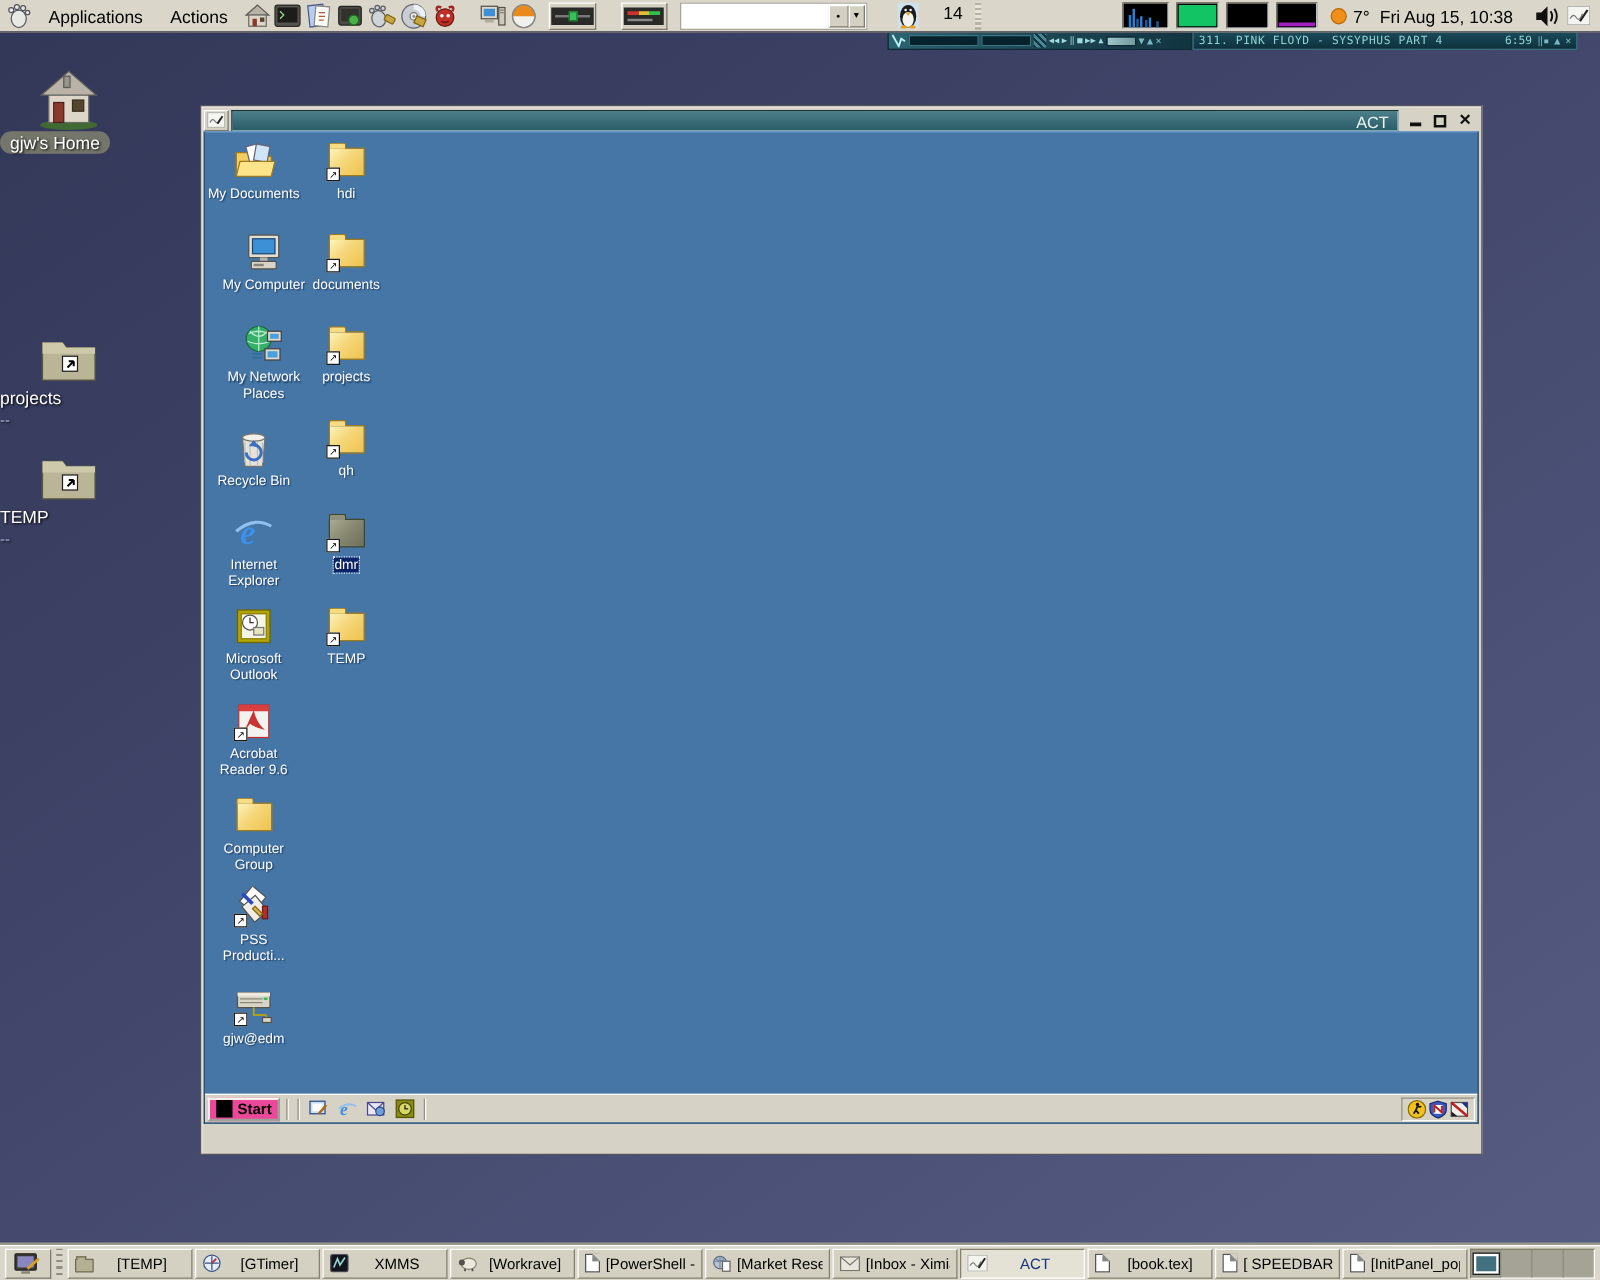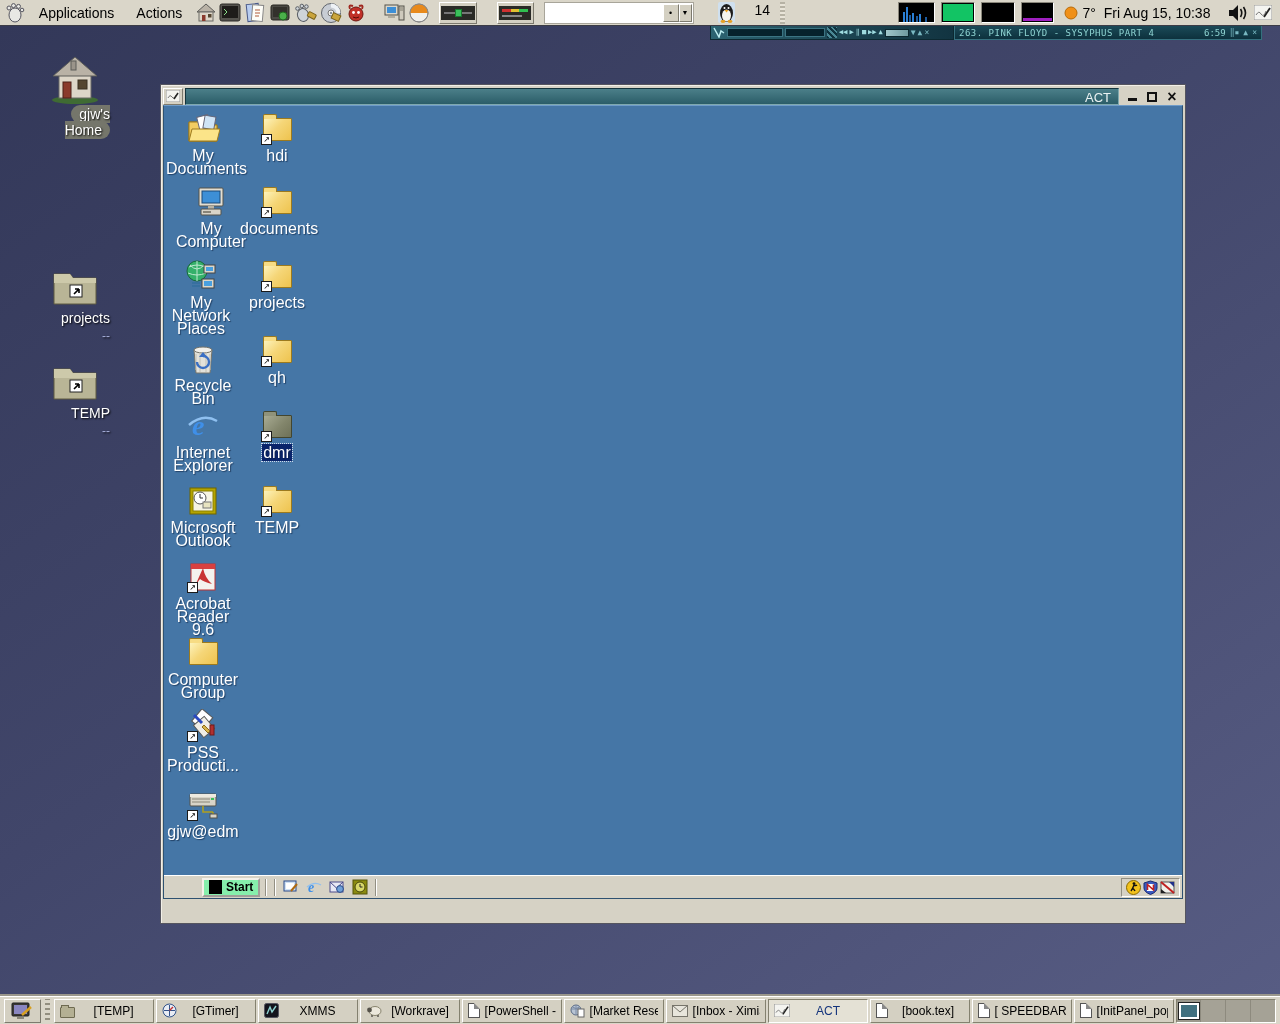--- a/index.html
+++ b/index.html
@@ -4,21 +4,21 @@
 <style>
 *{margin:0;padding:0;box-sizing:border-box;}
 html,body{width:1280px;height:1024px;overflow:hidden;}
 body{font-family:"Liberation Sans",sans-serif;position:relative;background:#44496f;font-size:13px;color:#000;}
 
 
 #desktop{position:absolute;left:0;top:26px;right:0;bottom:28px;
   background:linear-gradient(145deg,#333859 0%,#41466a 45%,#575c83 100%);}
 
 
-.gicon{position:absolute;width:110px;text-align:right;color:#fff;cursor:default;padding-left:40px;}
+.gicon{position:absolute;width:110px;text-align:left;color:#fff;cursor:default;}
 .gicon svg{display:block;margin:0 auto;}
 .glbl{font-size:14px;text-shadow:1px 1px 2px #000;margin-top:2px;}
 .glbl .pill{background:#75766b;border-radius:9px;padding:1px 8px;}
 .link-mark{font-size:12px;color:#a9b2dd;text-shadow:1px 1px 2px #000;margin-top:3px;}
 
 
 .panel{position:absolute;left:0;right:0;background:#dad6c9;display:flex;align-items:center;}
 #top-panel{top:0;height:26px;border-bottom:1px solid #3c3c46;padding:0 4px;gap:2px;z-index:50;}
 #bottom-panel{bottom:0;height:28px;border-top:1px solid #fff;box-shadow:0 -2px 0 #9a978c;padding:0 4px;gap:2px;z-index:50;}
 .menu-label{padding:0 10px;height:24px;line-height:24px;font-size:14px;}
@@ -50,33 +50,33 @@
 .wb{width:14px;height:14px;display:flex;align-items:flex-end;justify-content:center;cursor:default;}
 .wb-min i{display:block;width:9px;height:3px;background:#111;margin-bottom:2px;}
 .wb-max i{display:block;width:10px;height:10px;border:2px solid #111;margin-bottom:1px;}
 .wb-close{font-size:16px;font-weight:bold;color:#111;line-height:13px;align-items:center;}
 
 #act-content{position:relative;height:794px;background:#4576a6;border:1px solid #2e5170;border-top:1px solid #6f9cc9;overflow:hidden;}
 
 
 .wicon{position:absolute;width:74px;text-align:center;cursor:default;}
 .wic{width:34px;height:34px;margin:0 auto;position:relative;}
-.wlbl{margin-top:3px;font-size:16px;line-height:13px;color:#fff;text-shadow:1px 1px 1px rgba(10,30,60,.6);}
+.wlbl{margin-top:3px;font-size:11px;line-height:13px;color:#fff;text-shadow:1px 1px 1px rgba(10,30,60,.6);}
 .wicon.selected .wlbl span{background:#0a246a;outline:1px dotted #cfd8ec;padding:0 1px;}
 .wfolder{position:absolute;left:3px;top:6px;width:29px;height:23px;border:1px solid #9c7a1e;border-radius:1px;
   background:linear-gradient(135deg,#fdf3bb 0%,#f5d678 45%,#eec34e 100%);}
 .wfolder::before{content:"";position:absolute;top:-5px;left:-1px;width:12px;height:4px;background:#f7dc84;border:1px solid #9c7a1e;border-bottom:none;border-radius:2px 2px 0 0;}
 .wfolder.dim{background:linear-gradient(135deg,#a8ab93 0%,#83866c 55%,#6e7158 100%);border-color:#43462f;}
 .wfolder.dim::before{background:#8f927a;border-color:#43462f;}
 .sc-arrow{position:absolute;left:1px;bottom:1px;width:11px;height:11px;background:#fff;border:1px solid #1a1a1a;
   font-size:8px;line-height:9px;text-align:center;color:#000;font-family:"DejaVu Sans",sans-serif;}
 
 
 #act-taskbar{height:23px;background:#d6d2c5;border-top:1px solid #fff;display:flex;align-items:center;padding:0 2px;gap:3px;}
-#start-btn{height:19px;border:2px outset #f4f1ea;background:#86efac;display:flex;align-items:center;gap:4px;padding:0 5px;font-size:12px;font-weight:bold;font-family:"Liberation Sans",sans-serif;margin-left:36px;}
+#start-btn{height:19px;border:2px outset #f4f1ea;background:#ec4899;display:flex;align-items:center;gap:4px;padding:0 5px;font-size:12px;font-weight:bold;font-family:"Liberation Sans",sans-serif;}
 #start-flag{width:13px;height:14px;background:#000;}
 .tb-div{width:2px;height:17px;border-left:1px solid #928f83;border-right:1px solid #fff;margin:0 2px;}
 .ql{width:20px;height:19px;display:flex;align-items:center;justify-content:center;}
 #sys-tray{margin-left:auto;height:19px;border:1px solid;border-color:#928f83 #fff #fff #928f83;display:flex;align-items:center;gap:2px;padding:0 4px;}
 
 
 .task-btn{flex:0 0 100px;height:24px;border:1px solid;border-color:#fff #84816f #84816f #fff;background:#d4d0c2;
   display:flex;align-items:center;gap:5px;padding:0 5px;font-size:12px;white-space:nowrap;overflow:hidden;}
 .task-btn .tlbl{flex:1;text-align:center;overflow:hidden;}
 .task-btn.active{border-color:#84816f #fff #fff #84816f;background:#e4e1d5;color:#14347c;}
@@ -147,21 +147,21 @@
   <span class="ctl">■</span>
   <span class="ctl">▶▶</span>
   <span class="ctl">▲</span>
   <div style="width:24px;height:8px;background:linear-gradient(90deg,#9fc6ca,#6f9aa0);border:1px solid #0c2830"></div>
   <span class="xbtn">▼</span>
   <span class="xbtn">▲</span>
   <span class="xbtn">×</span>
 </div>
 
 <div class="xmms" id="xmms-pl">
-  <span class="title">263. PINK FLOYD - SYSYPHUS PART 4</span>
+  <span class="title">311. PINK FLOYD - SYSYPHUS PART 4</span>
   <span class="time">6:59</span>
   <span class="xbtn">‖▪</span>
   <span class="xbtn">▲</span>
   <span class="xbtn">×</span>
 </div>
 
 <div id="act">
   <div id="act-titlebar">
     <div id="tb-icon">
       <svg width="14" height="12" viewBox="0 0 14 12">
@@ -221,21 +221,21 @@
     </div>
 
     <div class="wicon" style="left:76px;top:79px">
       <div class="wic">
           <div class="wfolder"></div>
         <div class="sc-arrow">↗</div>
         </div>
       <div class="wlbl"><span>documents</span></div>
     </div>
 
-    <div class="wicon" style="left:0;top:153px">
+    <div class="wicon" style="left:10px;top:153px">
       <div class="wic">
         <svg width="34" height="34" viewBox="0 0 34 34">
           <circle cx="13" cy="12" r="10" fill="#35b06a" stroke="#1a6a3c"></circle>
           <path d="M5 8 q8 -4 16 0 M4 14 q9 4 18 0 M13 2 v20 M6 6 q7 8 14 0" stroke="#bfe8cf" fill="none"></path>
           <rect x="20" y="6" width="11" height="8" fill="#dcd8cc" stroke="#444"></rect>
           <rect x="22" y="8" width="7" height="4" fill="#49a0e0"></rect>
           <rect x="18" y="20" width="12" height="9" fill="#dcd8cc" stroke="#444"></rect>
           <rect x="20" y="22" width="8" height="5" fill="#49a0e0"></rect>
           <path d="M8 24 h8 M8 27 h8" stroke="#2a6a9a"></path>
         </svg>

